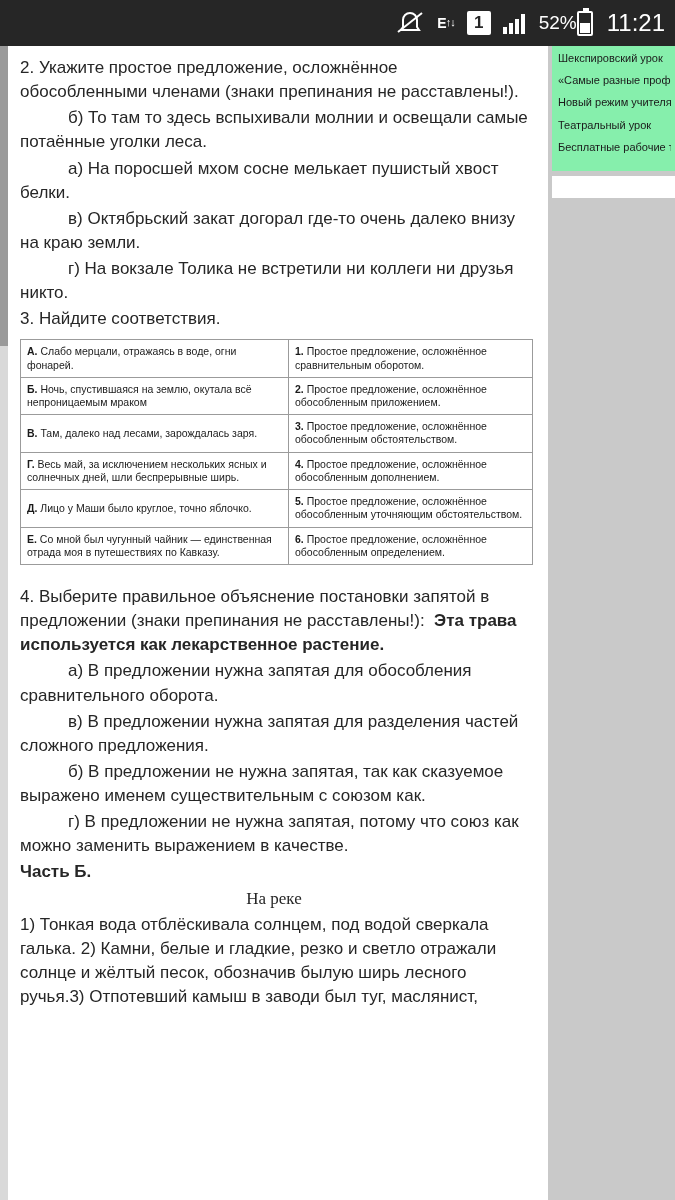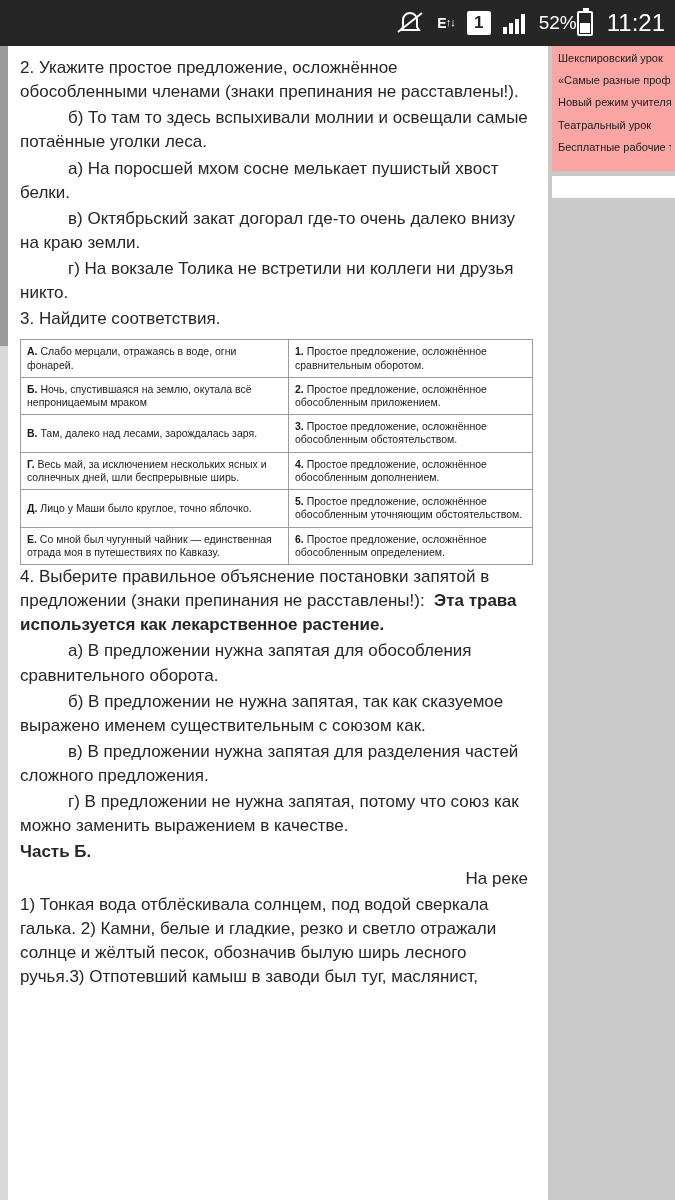--- a/index.html
+++ b/index.html
@@ -76,27 +76,27 @@
     padding: 10px 20px 0 12px;
     color: #262626;
     font-size: 17px;
     line-height: 1.42;
     overflow: hidden;
   }
   .doc p { margin: 0 0 2px 0; }
   .q { margin-top: 0; }
   .ans { text-indent: 48px; margin-bottom: 2px; }
   .bold { font-weight: 700; }
-  .center { text-align: right; }
+  .center { text-align: center; font-family: Liberation Serif, serif; }
 
   
   table.match {
     border-collapse: collapse;
     width: 512px;
-    margin: 8px 0 0 0;
+    margin: 8px 0 20px 0;
     table-layout: fixed;
   }
   table.match td {
     border: 1px solid #9b9b9b;
     padding: 5px 6px;
     font-size: 10.5px;
     line-height: 1.26;
     vertical-align: middle;
     color: #1a1a1a;
   }
@@ -106,21 +106,21 @@
 
   
   .right-bg {
     position: absolute; top: 46px; left: 548px;
     width: 127px; height: 1154px;
     background: #c9c9c9;
   }
   .right-card {
     position: absolute; top: 46px; left: 552px;
     width: 123px;
-    background: #fca5a5;
+    background: #86efac;
     padding: 6px 4px 8px 6px;
   }
   .right-card .rl {
     font-size: 11px; color: #1a1a1a;
     line-height: 1.2;
     margin-bottom: 9px;
     white-space: nowrap;
     overflow: hidden;
   }
   .right-sep {
@@ -209,22 +209,22 @@
       </tr>
       <tr>
         <td class="left"><b>Е.</b><span> Со мной был чугунный чайник — единственная отрада моя в путешествиях по Кавказу.</span></td>
         <td class="right"><b>6.</b><span> Простое предложение, осложнённое обособленным определением.</span></td>
       </tr>
     </tbody>
       </table>
 
     <p><span>4. Выберите правильное объяснение постановки запятой в предложении (знаки препинания не расставлены!):</span>&nbsp; <span class="bold">Эта трава используется как лекарственное растение.</span></p>
     <p class="ans">а) В предложении нужна запятая для обособления сравнительного оборота.</p>
+    <p class="ans">в) В предложении нужна запятая для разделения частей сложного предложения.</p>
     <p class="ans">б) В предложении не нужна запятая, так как сказуемое выражено именем существительным с союзом как.</p>
-    <p class="ans">в) В предложении нужна запятая для разделения частей сложного предложения.</p>
     <p class="ans">г) В предложении не нужна запятая, потому что союз как можно заменить выражением в качестве.</p>
 
     <p class="bold">Часть Б.</p>
     <p class="center">На реке</p>
     <p>1) Тонкая вода отблёскивала солнцем, под водой сверкала галька. 2) Камни, белые и гладкие, резко и светло отражали солнце и жёлтый песок, обозначив былую ширь лесного ручья.3) Отпотевший камыш в заводи был туг, маслянист,</p>
   </div>
 
   <div class="right-bg"></div>
   <div class="right-card">
     <div class="rl">Шекспировский урок</div>

